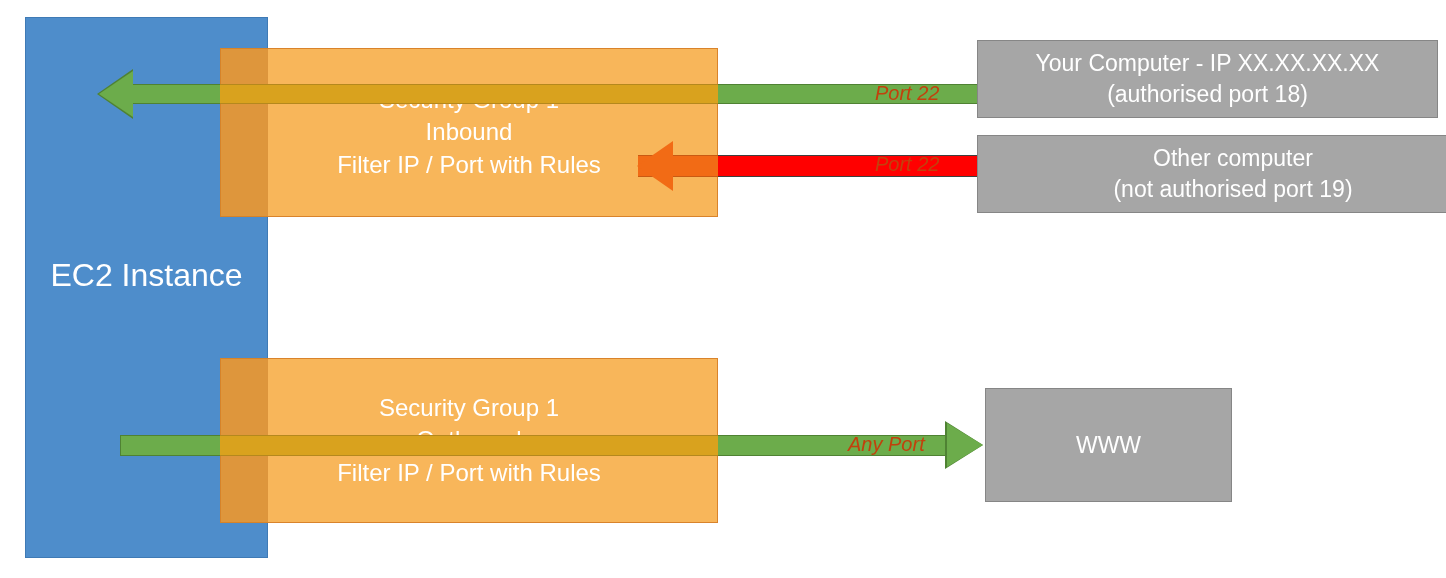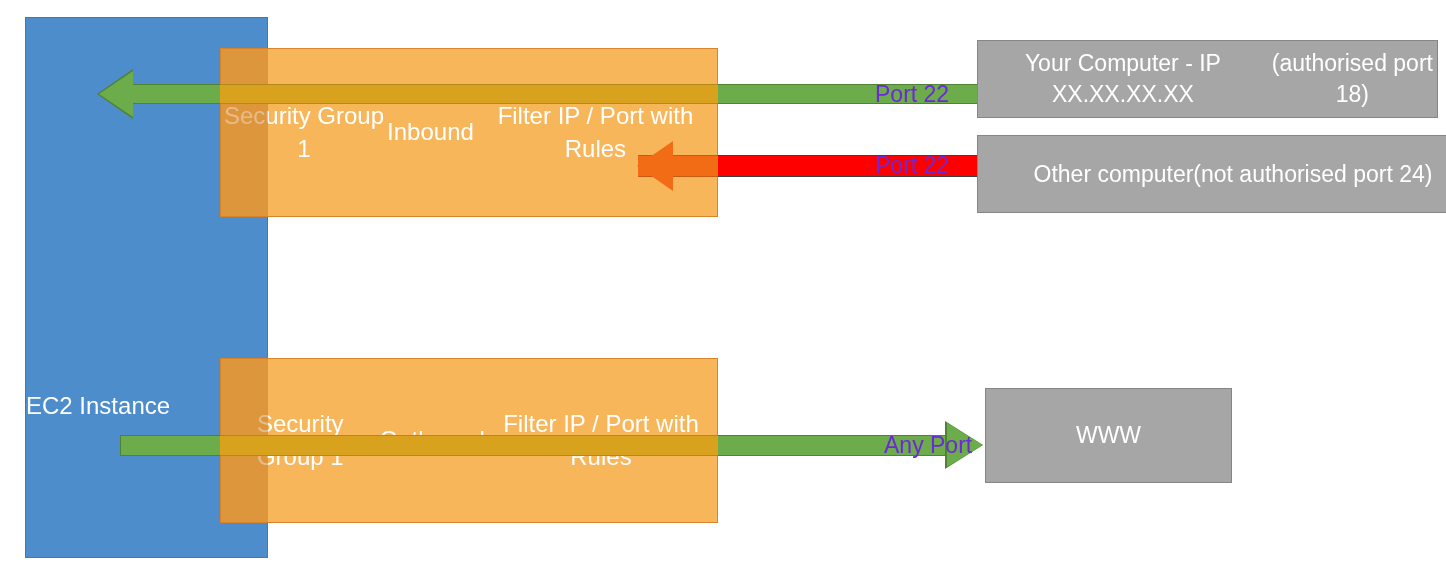--- a/index.html
+++ b/index.html
@@ -13,42 +13,42 @@
     width: 1446px;
     height: 578px;
     background: #ffffff;
     overflow: hidden;
     font-family: "Liberation Sans", "DejaVu Sans", sans-serif;
   }
   .box {
     position: absolute;
     box-sizing: border-box;
     display: flex;
-    flex-direction: row;
+    flex-direction: column;
     align-items: center;
     justify-content: center;
     color: #ffffff;
     text-align: center;
     line-height: 1.34;
   }
 
   
   #ec2-instance {
     left: 25px;
     top: 17px;
     width: 243px;
     height: 541px;
     background: #4E8DCB;
     border: 1px solid #3f7ab5;
     z-index: 1;
     justify-content: flex-start;
   }
   #ec2-instance .ec2-label {
     margin-top: 236px;
-    font-size: 24px;
+    font-size: 32px;
     line-height: 1.32;
   }
 
   
   .sg-box {
     background: rgba(247,176,76,0.92);
     border: 1px solid #D9832B;
     z-index: 3;
     font-size: 24px;
   }
@@ -189,29 +189,30 @@
     top: 421px;
     border-top: 24px solid transparent;
     border-bottom: 24px solid transparent;
     border-left: 38px solid #4f8233;
     z-index: 6;
   }
 
   
   .port-label {
     position: absolute;
-    color: #6d28d9;
-    font-size: 23px;
+    color: #c2410c;
+    font-size: 20px;
     line-height: 1;
     white-space: nowrap;
     z-index: 9;
+    font-style: italic;
   }
   #label-port22-allowed { left: 875px; top: 83px; }
   #label-port22-blocked { left: 875px; top: 154px; }
-  #label-any-port       { left: 848px; top: 434px; margin-left: 36px; }
+  #label-any-port       { left: 848px; top: 434px; }
 
   
   .ext-box {
     background: #A6A6A6;
     border: 1px solid #868686;
     font-size: 23px;
     z-index: 8;
   }
   #ext-your-computer {
     left: 977px;
@@ -222,21 +223,21 @@
   #ext-other-computer {
     left: 977px;
     top: 135px;
     width: 512px;
     height: 78px;
   }
   #ext-www {
     left: 985px;
     top: 388px;
     width: 247px;
-    height: 95px;
+    height: 114px;
   }
   .ext-box .ext-line { display: block; }
 </style>
 </head>
 <body>
 
 <div id="canvas">
 
   <div class="box" id="ec2-instance">
     <div class="ec2-label">
@@ -275,20 +276,20 @@
   <div class="arrow-head" id="arrow-outbound-head"></div>
   <div class="port-label" id="label-any-port">Any Port</div>
 
   <div class="box ext-box" id="ext-your-computer">
     <span class="ext-line">Your Computer - IP XX.XX.XX.XX</span>
     <span class="ext-line">(authorised port 18)</span>
   </div>
 
   <div class="box ext-box" id="ext-other-computer">
     <span class="ext-line">Other computer</span>
-    <span class="ext-line">(not authorised port 24)</span>
+    <span class="ext-line">(not authorised port 19)</span>
   </div>
 
   <div class="box ext-box" id="ext-www">
     <span class="ext-line">WWW</span>
   </div>
 
 </div>
 
 </body></html>

